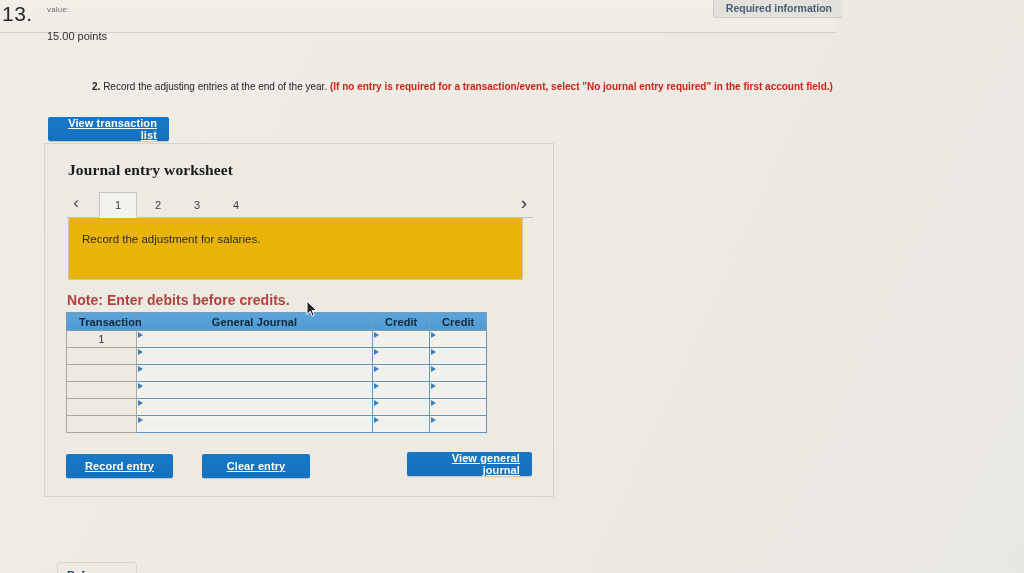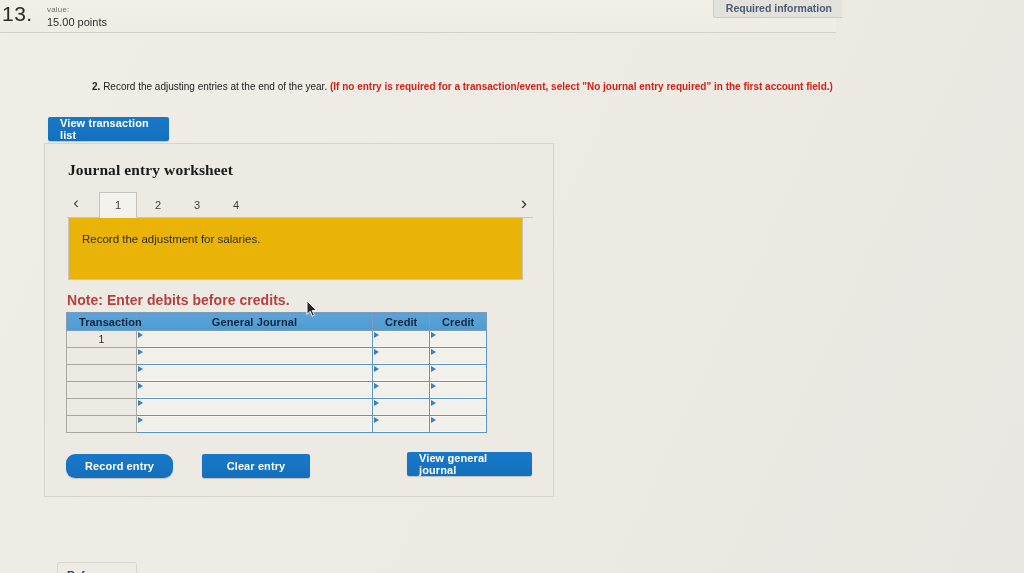--- a/index.html
+++ b/index.html
@@ -41,21 +41,21 @@
     line-height: 1.25;
   }
   #value-label {
     font-size: 8px;
     color: #6f6f6f;
     letter-spacing: 0.2px;
   }
   #value-points {
     font-size: 11px;
     color: #2f2f2f;
-    margin-top: 1px;
+    margin-top: 15px;
   }
   #required-info-tab {
     position: absolute;
     right: -6px; top: 0px;
     height: 18px;
     padding: 2px 10px 2px 12px;
     background: #e3e1dc;
     border-left: 1px solid #cfccc5;
     border-bottom: 1px solid #cfccc5;
     border-bottom-left-radius: 3px;
@@ -90,21 +90,22 @@
     font-family: "Liberation Sans", sans-serif;
     font-size: 11px;
     font-weight: 700;
     letter-spacing: 0.1px;
     cursor: pointer;
     padding: 12px;
     box-shadow: 0 1px 1px rgba(0,0,0,0.18);
     display: flex;
     align-items: center;
     justify-content: center;
-    text-align: left;
+    text-align: right;
+    text-decoration: underline;
   }
   #view-transaction-list-button {
     position: absolute;
     left: 48px; top: 117px;
     width: 121px; height: 23px;
   }
 
   
   #worksheet-panel {
     position: absolute;
@@ -243,21 +244,21 @@
   }
   .col-w-transaction { width: 70px; }
   .col-w-journal     { width: 236px; }
   .col-w-debit       { width: 57px; }
   .col-w-credit      { width: 57px; }
 
   
   #record-entry-button {
     position: absolute;
     left: 21px; top: 310px;
-    width: 107px; height: 22px; border-radius: 9px;
+    width: 107px; height: 22px;
   }
   #clear-entry-button {
     position: absolute;
     left: 157px; top: 310px;
     width: 108px; height: 22px;
   }
   #view-general-journal-button {
     position: absolute;
     left: 362px; top: 308px;
     width: 125px; height: 23px;

